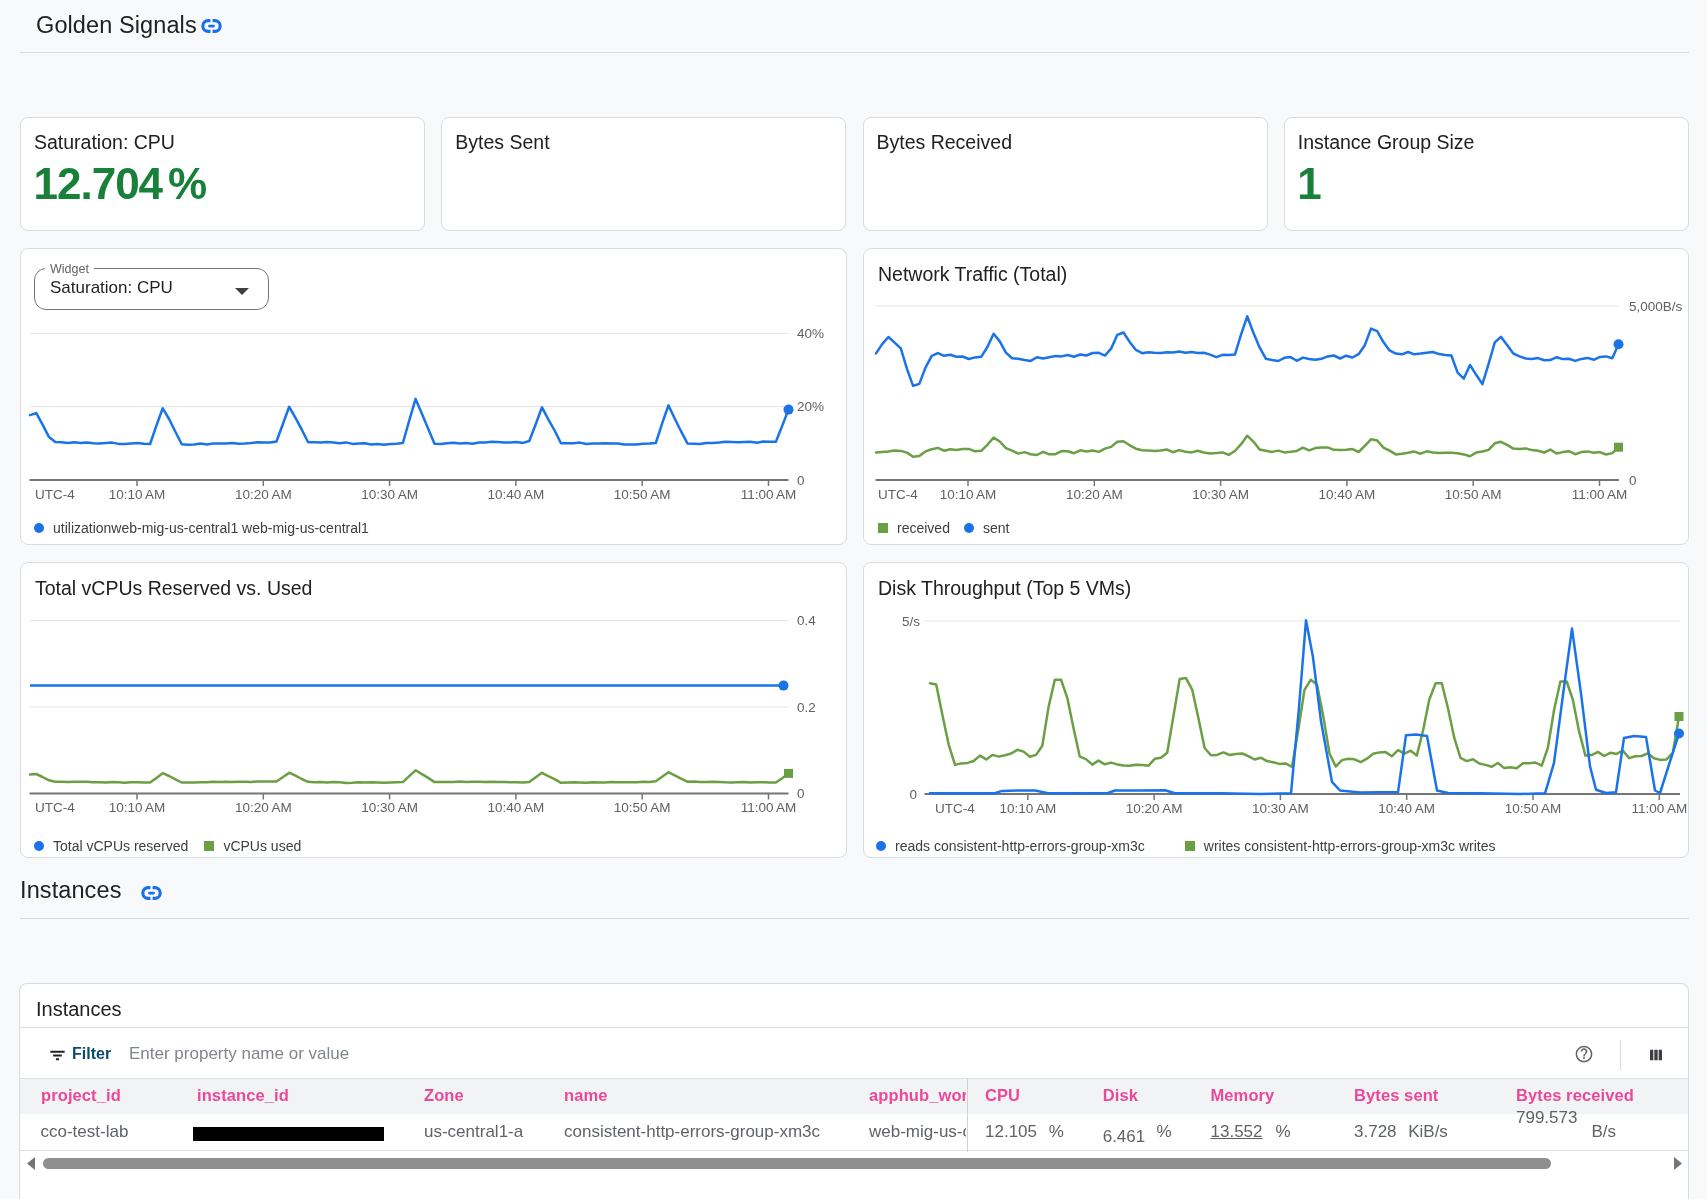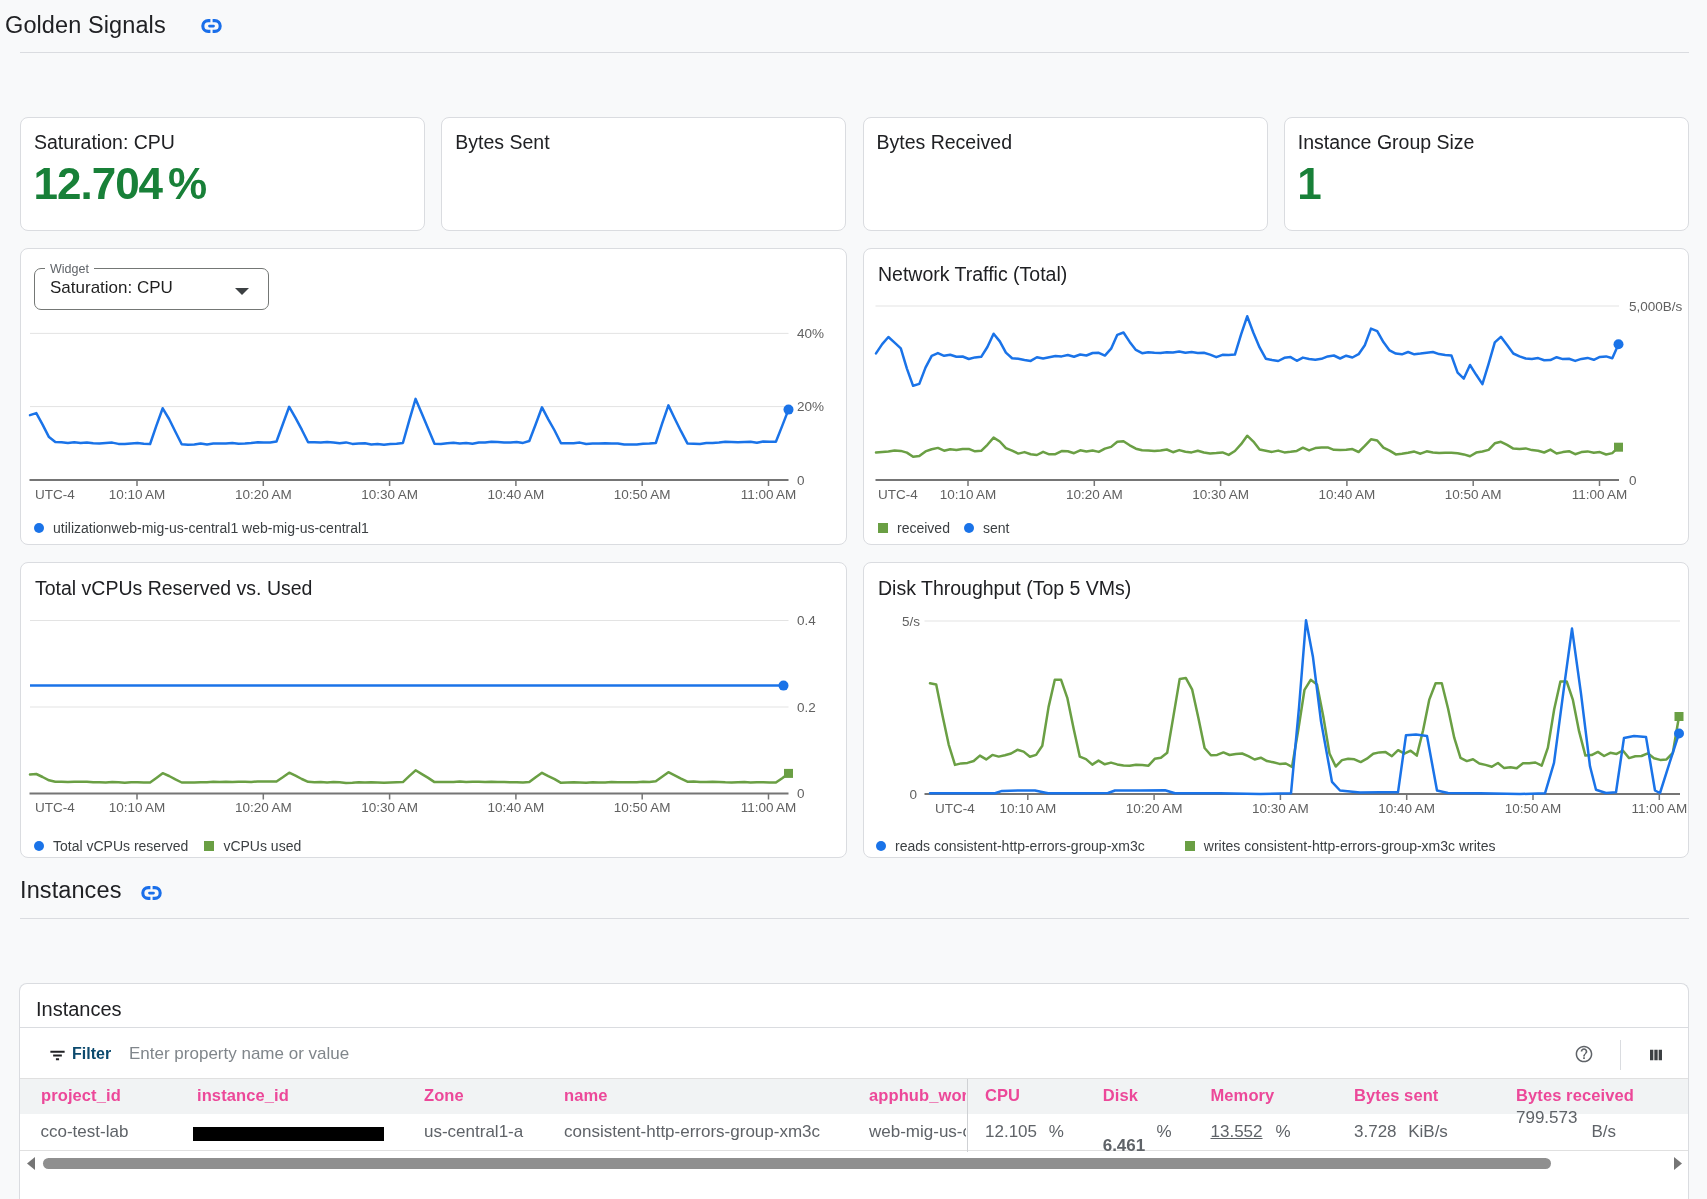--- a/index.html
+++ b/index.html
@@ -13,21 +13,21 @@
   .chart-title { position:absolute; font-size:19.5px; color:#202124; }
   .legend { position:absolute; font-size:14px; color:#3c4043; white-space:nowrap; }
   .ldot { display:inline-block; width:10px; height:10px; border-radius:50%; background:#1a73e8; margin-right:9px; position:relative; top:0px; }
   .lsq { display:inline-block; width:10px; height:10px; background:#6a9f44; margin-right:9px; }
   .tcell { position:absolute; font-size:17px; color:#5f6368; white-space:nowrap; }
   .thcell { position:absolute; font-size:16.5px; font-weight:700; color:#ec4899; white-space:nowrap; letter-spacing:0.1px; }
 </style>
 </head>
 <body>
 
-<div class="sechead" style="left:5px; top:11.5px;">Golden Signals</div>
+<div class="sechead" style="left:36px; top:11.5px;">Golden Signals</div>
 <svg class="abs" style="left:200.5px; top:19px;" width="21" height="14" viewBox="0 0 21 14" fill="none" stroke="#1a6fea" stroke-width="3.1">
   <path d="M9.4,1.6 H7.2 A5.4,5.4 0 0 0 7.2,12.4 H9.4"></path>
   <path d="M11.6,1.6 H13.8 A5.4,5.4 0 0 1 13.8,12.4 H11.6"></path>
   <rect x="7.1" y="5.7" width="6.8" height="2.7" rx="1.35" fill="#1a6fea" stroke="none"></rect>
 </svg>
 <div class="divider" style="top:52px;"></div>
 
 <div class="card" style="left:20px; top:116.5px; width:405px; height:114px;">
   <div class="sc-title">Saturation: CPU</div>
   <div class="sc-value">12.704<span style="margin-left:6px;">%</span></div>
@@ -45,21 +45,21 @@
 
 <div class="card" style="left:20px; top:248px; width:826.5px; height:296.5px;"></div>
 <div class="card" style="left:862.5px; top:248px; width:826.5px; height:296.5px;"></div>
 <div class="card" style="left:20px; top:562px; width:826.5px; height:296px;"></div>
 <div class="card" style="left:862.5px; top:562px; width:826.5px; height:296px;"></div>
 
 <div class="chart-title" style="left:878px; top:263px;">Network Traffic (Total)</div>
 <div class="chart-title" style="left:35px; top:577px;">Total vCPUs Reserved vs. Used</div>
 <div class="chart-title" style="left:878px; top:577px;">Disk Throughput (Top 5 VMs)</div>
 
-<div class="abs" style="left:34px; top:268px; width:235px; height:42px; border:1px solid #747775; border-radius:7px;">
+<div class="abs" style="left:34px; top:268px; width:235px; height:42px; border:1px solid #747775; border-radius:12px;">
   <div class="abs" style="left:10px; top:-7px; background:#fff; padding:0 5px; font-size:12.5px; color:#5f6368; line-height:14px;">Widget</div>
   <div class="abs" style="left:15px; top:9px; font-size:17px; color:#1f1f1f;">Saturation: CPU</div>
   <div class="abs" style="left:200px; top:18.5px; width:0; height:0; border-left:7.5px solid transparent; border-right:7.5px solid transparent; border-top:7.5px solid #3c4043;"></div>
 </div>
 
 <svg class="abs" style="left:0; top:0; z-index:2;" width="1707" height="1199" viewBox="0 0 1707 1199" fill="none">
 
   <line x1="30" y1="333.4" x2="788.5" y2="333.4" stroke="#e3e3e3" stroke-width="1"></line>
   <line x1="30" y1="406.6" x2="788.5" y2="406.6" stroke="#e3e3e3" stroke-width="1"></line>
   <line x1="29.5" y1="480" x2="788.5" y2="480" stroke="#757575" stroke-width="2"></line>
@@ -207,21 +207,21 @@
   <div class="abs" style="left:0; top:130.5px; width:1670px; height:37px; background:#fff; border-bottom:1px solid #e0e0e0;"></div>
   <div class="tcell" style="left:20.5px; top:138.5px;">cco-test-lab</div>
   <div class="abs" style="left:173px; top:143.5px; width:191px; height:13.5px; background:#000;"></div>
   <div class="tcell" style="left:404px; top:138.5px;">us-central1-a</div>
   <div class="tcell" style="left:544px; top:138.5px;">consistent-http-errors-group-xm3c</div>
   <div class="abs" style="left:849px; top:130.5px; width:97px; height:37px; overflow:hidden;">
       <span class="tcell" style="left:0; top:8px;">web-mig-us-central1</span>
     </div>
   <div class="tcell" style="left:965px; top:138.5px;">12.105</div>
     <div class="tcell" style="left:1028.8px; top:138.5px;">%</div>
-  <div class="tcell" style="left:1082.7px; top:152px;font-weight:bold;">6.461</div>
+  <div class="tcell" style="left:1082.7px; top:143px;">6.461</div>
     <div class="tcell" style="left:1136.6px; top:138.5px;">%</div>
   <div class="tcell" style="left:1190.5px; top:138.5px;text-decoration:underline;">13.552</div>
     <div class="tcell" style="left:1255.6px; top:138.5px;">%</div>
   <div class="tcell" style="left:1334px; top:138.5px;">3.728</div>
     <div class="tcell" style="left:1388.2px; top:138.5px;">KiB/s</div>
   <div class="tcell" style="left:1496px; top:124px;">799.573</div>
     <div class="tcell" style="left:1571.5px; top:138.5px;">B/s</div>
 
   <div class="abs" style="left:946.6px; top:95px; width:1px; height:73px; background:#cfd1d4;"></div>
 

